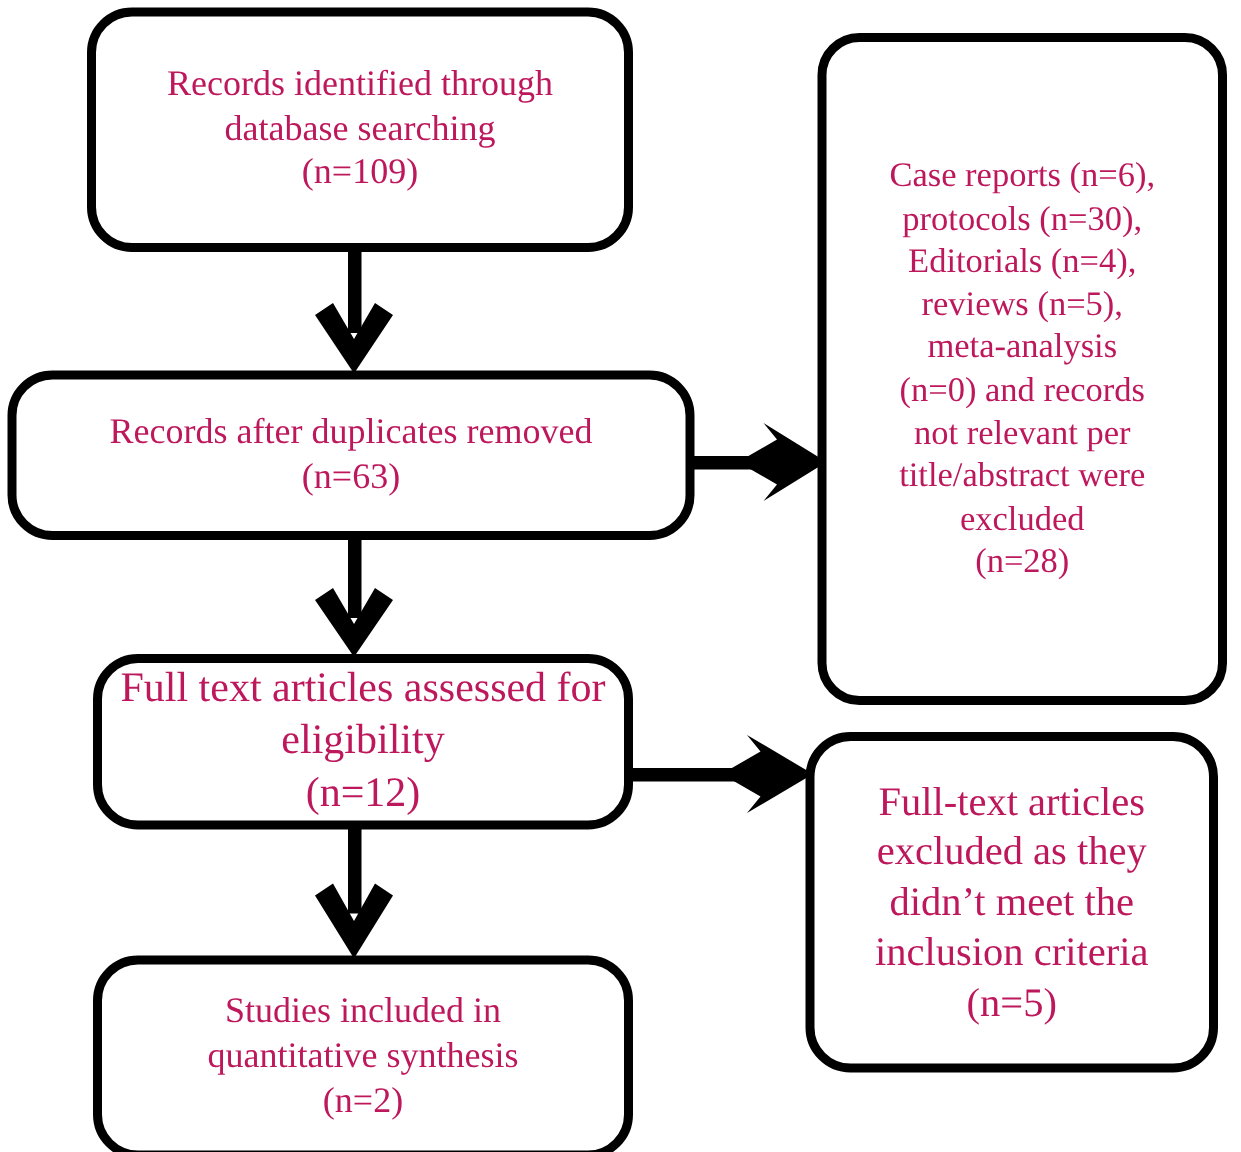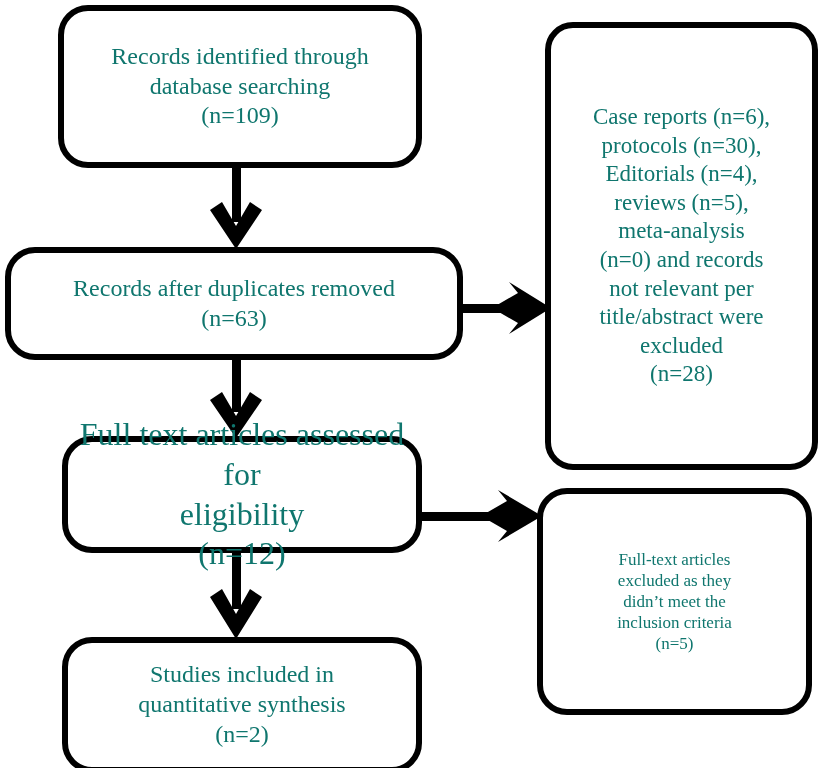--- a/index.html
+++ b/index.html
@@ -21,38 +21,38 @@
     position: absolute;
     box-sizing: border-box;
     background: #ffffff;
     border: 6px solid #000000;
     border-radius: 30px;
     display: flex;
     align-items: center;
     justify-content: center;
     text-align: center;
     line-height: 1.24;
-    color: #0f766e;
+    color: #be185d;
     z-index: 2;
   }
   .node .txt {
     display: block;
     width: 100%;
     padding: 0 10px;
     box-sizing: border-box;
     white-space: pre-line;
   }
 
   
   #node-identified   { left: 58px;  top: 5px;   width: 364px; height: 163px; font-size: 24px; }
   #node-duplicates   { left: 5px;   top: 247px; width: 458px; height: 113px; font-size: 24px; }
-  #node-fulltext     { left: 62px;  top: 436px; width: 360px; height: 117px; font-size: 32px; }
+  #node-fulltext     { left: 62px;  top: 436px; width: 360px; height: 117px; font-size: 28px; }
   #node-included     { left: 62px;  top: 637px; width: 360px; height: 136px; font-size: 24px; }
   #node-excluded-screening { left: 545px; top: 22px;  width: 273px; height: 448px; font-size: 23px; border-radius: 28px; }
-  #node-excluded-eligibility { left: 537px; top: 488px; width: 275px; height: 227px; font-size: 17px; border-radius: 30px; }
+  #node-excluded-eligibility { left: 537px; top: 488px; width: 275px; height: 227px; font-size: 27px; border-radius: 30px; }
 
   
   .arrow-v {
     position: absolute;
     z-index: 1;
   }
   .arrow-v .shaft {
     position: absolute;
     left: 50%;
     top: 0;

